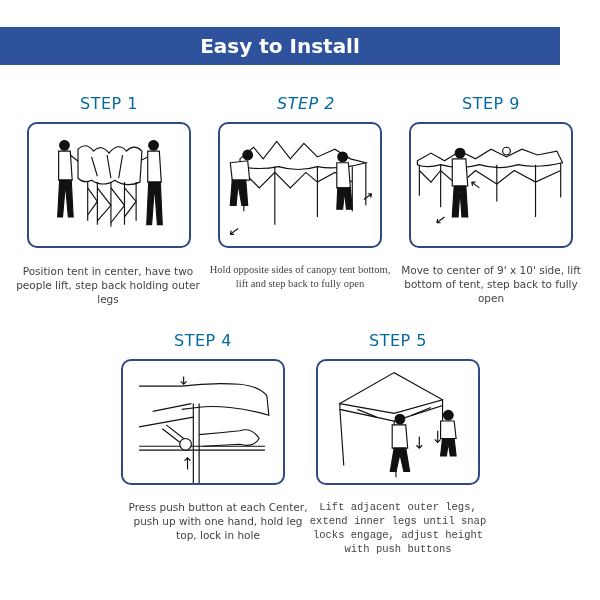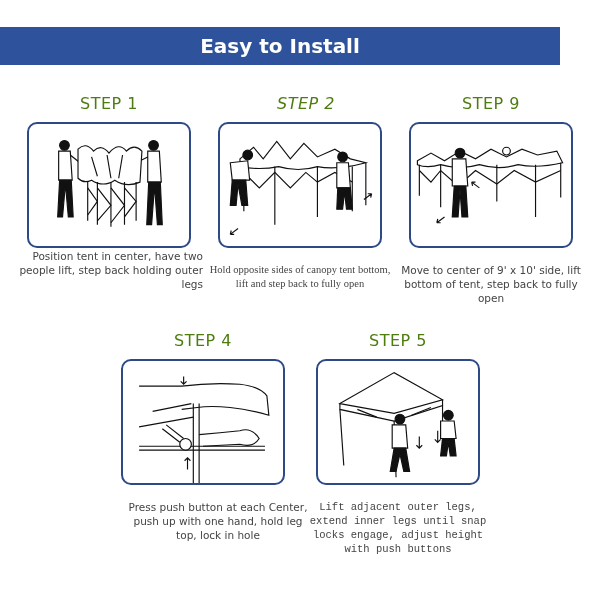--- a/index.html
+++ b/index.html
@@ -5,21 +5,21 @@
   * { box-sizing: border-box; margin: 0; padding: 0; }
   html, body { width: 600px; height: 600px; background: #ffffff; overflow: hidden; }
   body { position: relative; font-family: "DejaVu Sans", sans-serif; color: #333; }
   .banner {
     position: absolute; left: 0; top: 27px; width: 560px; height: 38px;
     background: #2e539c; color: #fff; text-align: center;
     font-family: "DejaVu Sans", sans-serif; font-weight: bold; font-size: 20px; line-height: 38px;
   }
   .step { position: absolute; width: 164px; text-align: center; }
   .step-title {
-    font-family: "DejaVu Sans", sans-serif; font-size: 16px; color: #4d7c0f;
+    font-family: "DejaVu Sans", sans-serif; font-size: 16px; color: #0369a1;
     letter-spacing: 0.5px; height: 22px; line-height: 22px;
   }
   .card {
     position: absolute; width: 164px; height: 126px;
     border: 2px solid #2d4a86; border-radius: 10px; background: #fff; overflow: hidden;
   }
   .card svg { width: 100%; height: 100%; display: block; }
   .caption {
     position: absolute; width: 190px; text-align: center;
     font-size: 10.5px; line-height: 14px; color: #444;
@@ -50,21 +50,21 @@
       <path d="M122 34 L110 40"></path>
 
       <path d="M50 26 Q58 18 66 28 Q74 20 82 30 Q92 18 100 28 Q108 20 116 28 L114 60 Q100 66 88 58 Q76 66 64 58 Q56 62 50 56 Z" fill="#fff"></path>
       <path d="M64 34 L70 54 M80 32 L84 56 M96 32 L92 56"></path>
 
       <path d="M60 60 L60 100 M70 60 L70 104 M84 60 L84 106 M98 60 L98 104 M110 60 L110 100"></path>
       <path d="M60 66 L70 80 L60 94 M70 66 L84 84 L70 100 M84 66 L98 84 L84 102 M98 66 L110 80 L98 96"></path>
     </g>
   </svg>
 </div>
-<div class="caption" style="left:13px; top:249px;text-align:right;">Position tent in center, have two people lift, step back holding outer legs</div>
+<div class="caption" style="left:13px; top:264px;">Position tent in center, have two people lift, step back holding outer legs</div>
 
 <div class="step" style="left:224px; top:93px;font-style:italic;">
   <div class="step-title">STEP 2</div>
 </div>
 <div class="card" style="left:218px; top:122px;">
   <svg viewBox="0 0 164 126">
     <g stroke="#111" stroke-width="1.2" fill="none">
       <path d="M20 36 L34 24 L44 36 L58 18 L72 36 L86 20 L100 34 L118 26 L134 36 L150 40 Q120 48 100 44 Q80 50 60 44 Q40 48 20 44 Z" fill="#fff"></path>
       <path d="M24 44 L24 90 M56 44 L56 104 M100 44 L100 96 M136 44 L136 90 M150 40 L150 84"></path>
       <path d="M24 50 L40 66 L56 50 L72 66 L88 50 L100 60 L118 50 L136 60"></path>

